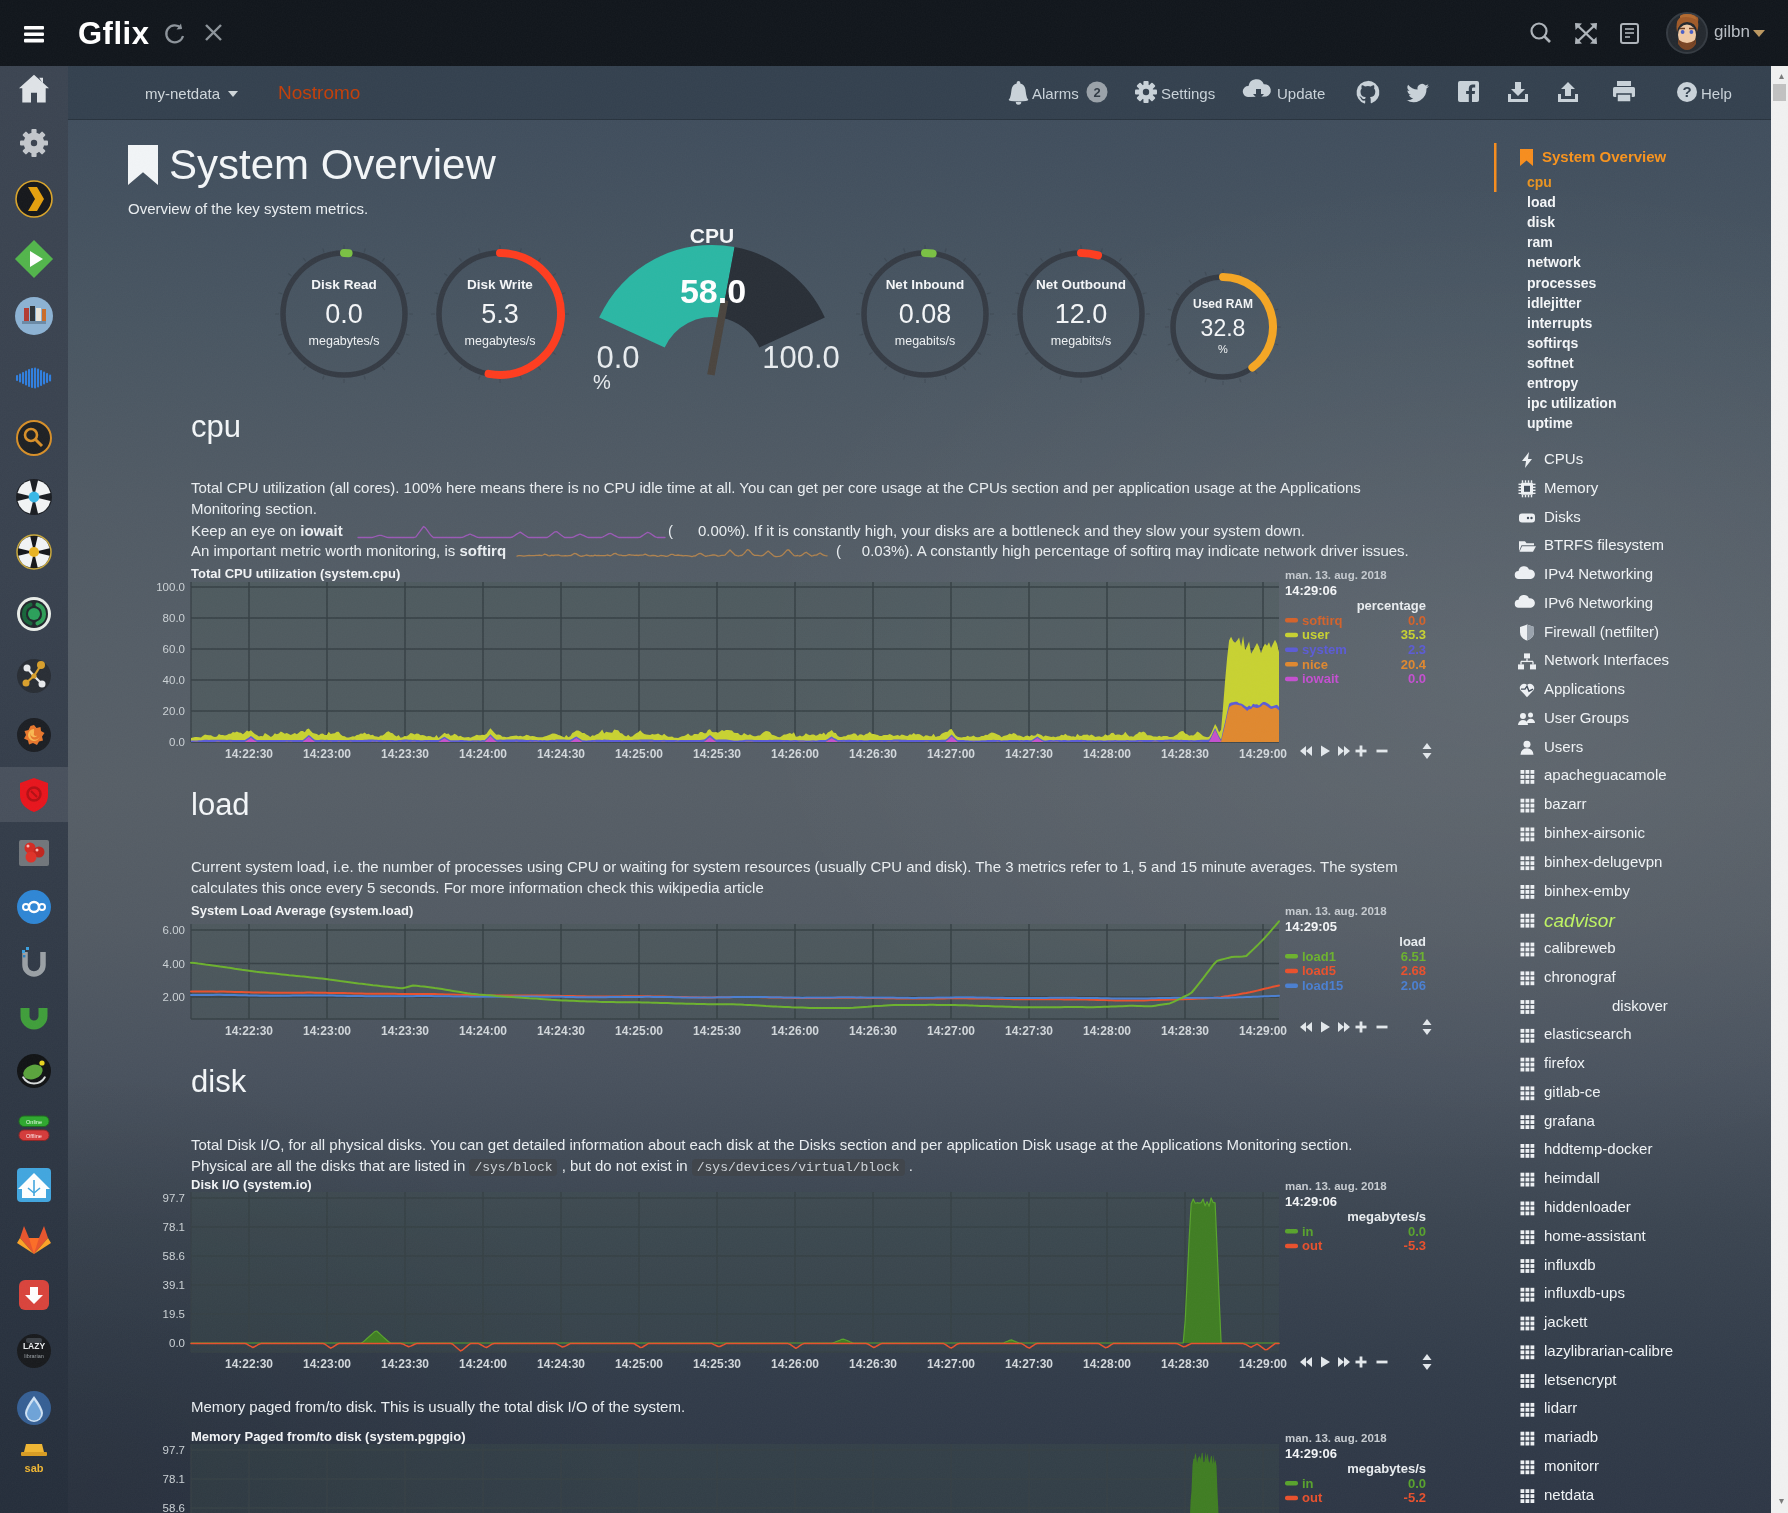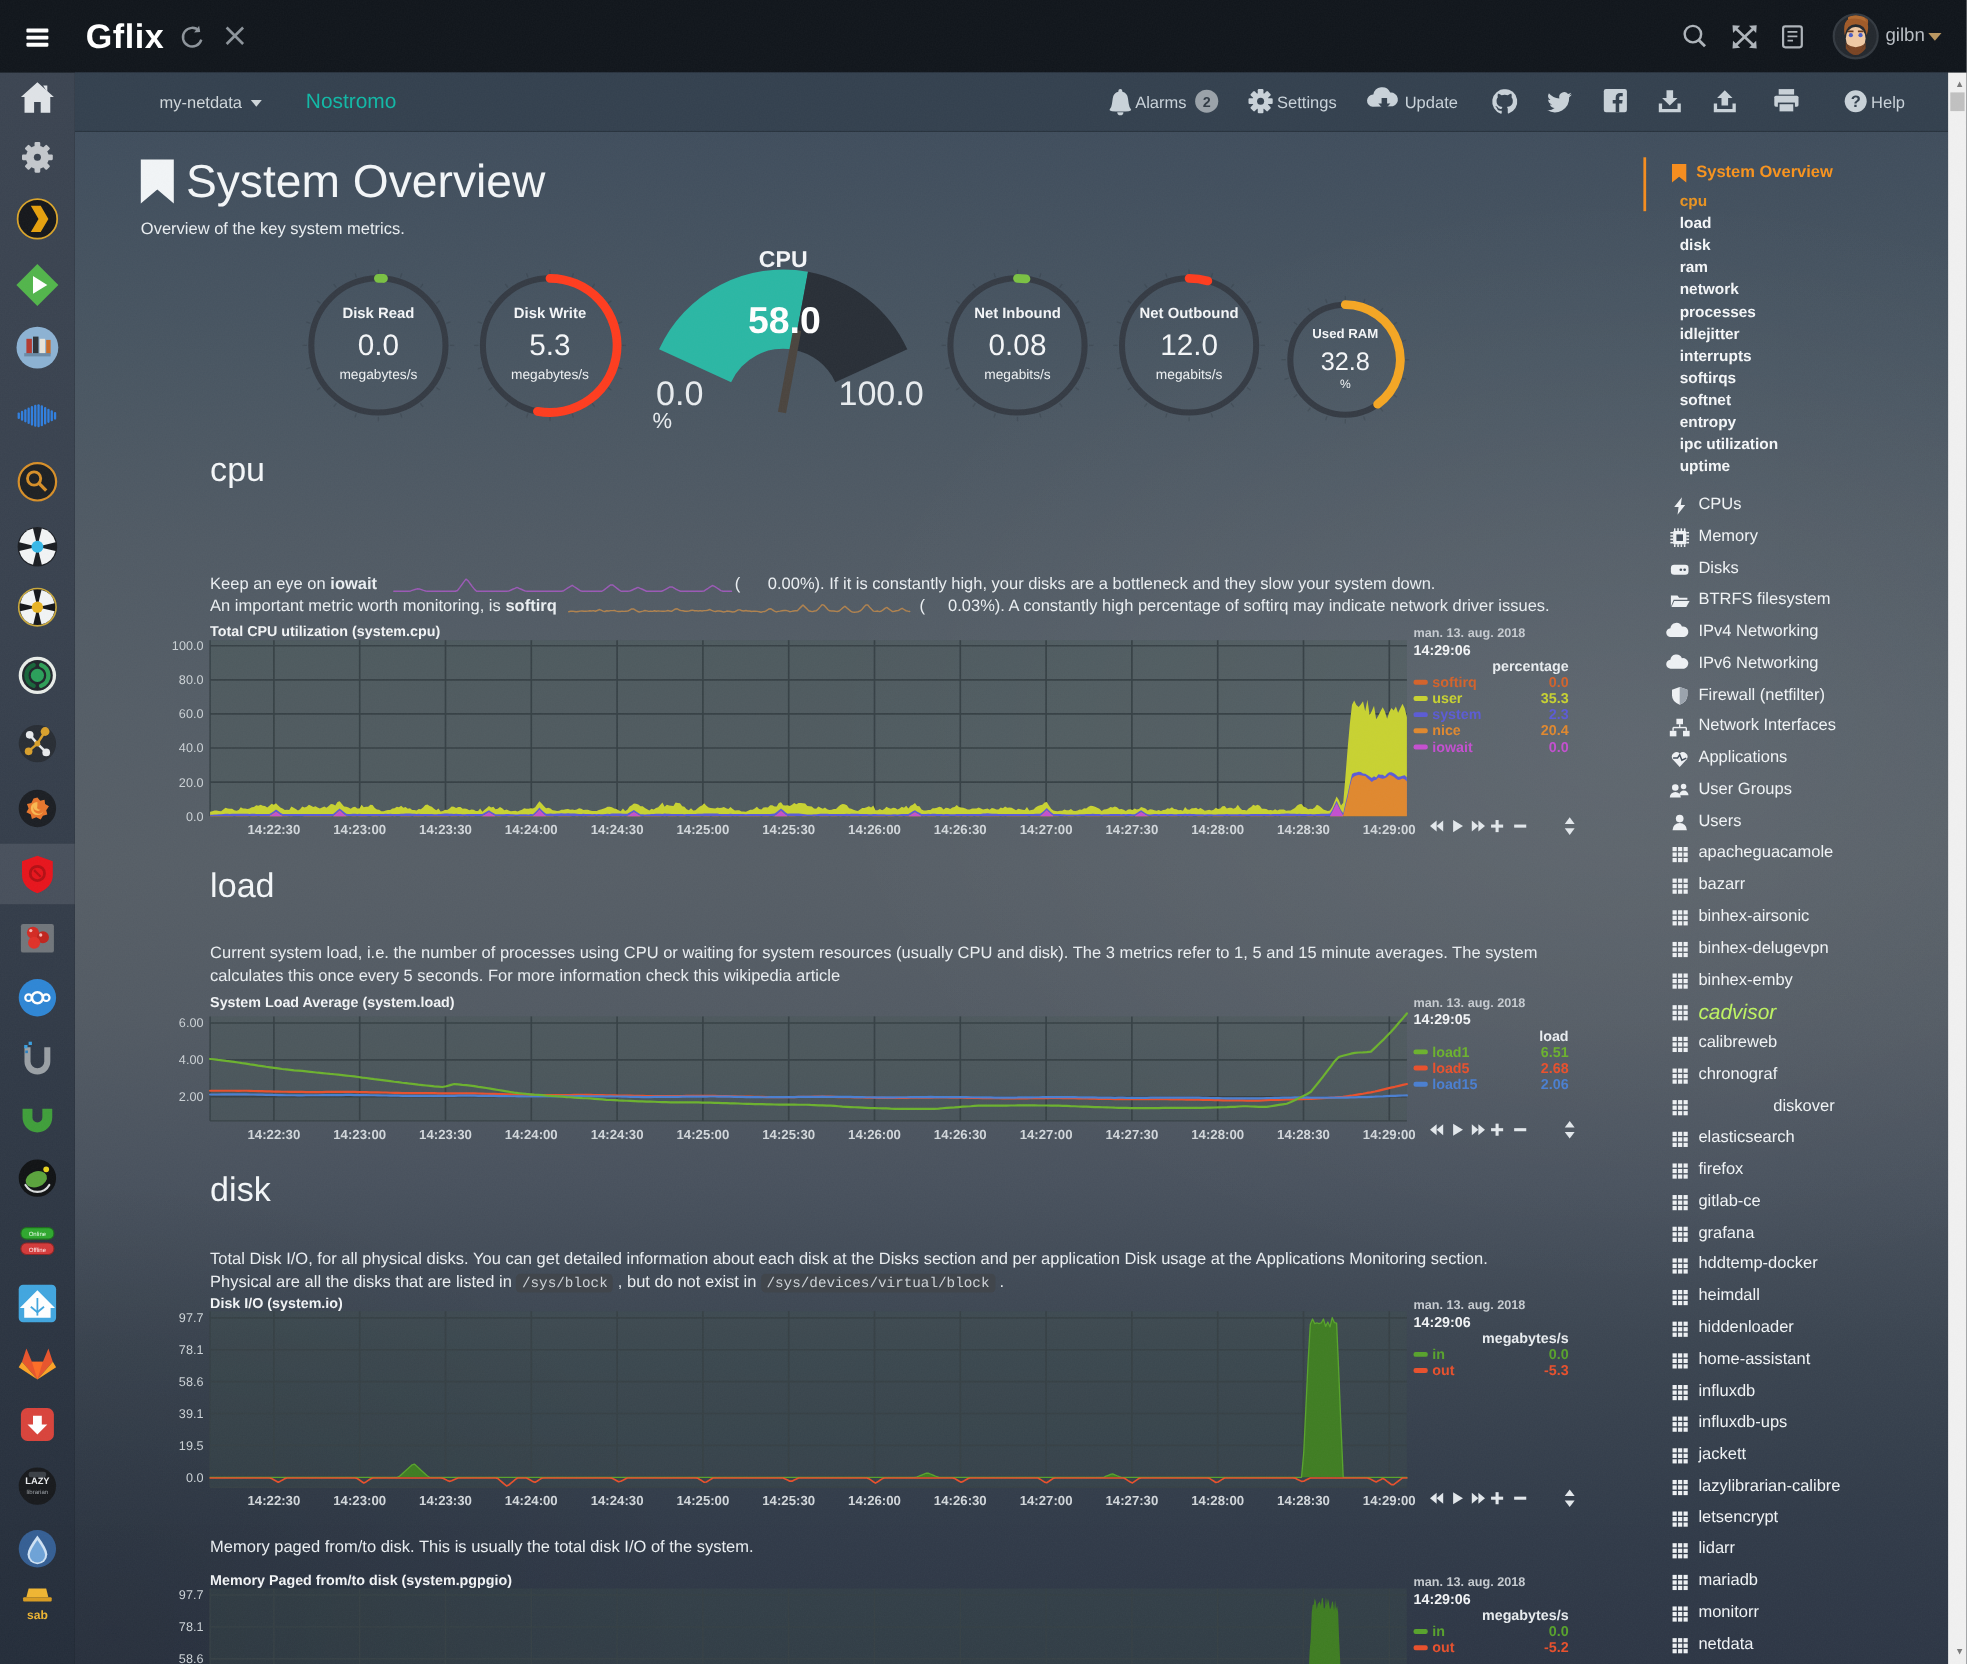--- a/index.html
+++ b/index.html
@@ -921,29 +921,30 @@
 <div style="position:absolute;left:1544px;top:1313.0999999999995px;font-size:15px;color:#f0f3f5;">jackett</div>
 <div style="position:absolute;left:1544px;top:1341.8699999999994px;font-size:15px;color:#f0f3f5;">lazylibrarian-calibre</div>
 <div style="position:absolute;left:1544px;top:1370.6399999999994px;font-size:15px;color:#f0f3f5;">letsencrypt</div>
 <div style="position:absolute;left:1544px;top:1399.4099999999994px;font-size:15px;color:#f0f3f5;">lidarr</div>
 <div style="position:absolute;left:1544px;top:1428.1799999999994px;font-size:15px;color:#f0f3f5;">mariadb</div>
 <div style="position:absolute;left:1544px;top:1456.9499999999994px;font-size:15px;color:#f0f3f5;">monitorr</div>
 <div style="position:absolute;left:1544px;top:1485.7199999999993px;font-size:15px;color:#f0f3f5;">netdata</div>
 <div style="position:absolute;left:169px;top:141px;font-size:42px;color:#f2f5f7;">System Overview</div>
 <div style="position:absolute;left:128px;top:200px;font-size:15px;color:#e9edf0;">Overview of the key system metrics.</div>
 <div style="position:absolute;left:191px;top:409px;font-size:31px;color:#f2f5f7;">cpu</div>
+<div style="position:absolute;left:191px;top:478px;font-size:15px;color:#e9edf0;line-height:20.5px;">Total CPU utilization (all cores). 100% here means there is no CPU idle time at all. You can get per core usage at the CPUs section and per application usage at the Applications<br>Monitoring section.</div>
 <div style="position:absolute;left:191px;top:522px;font-size:15px;color:#e9edf0;">Keep an eye on <b>iowait</b></div>
 <div style="position:absolute;left:668px;top:522px;font-size:15px;color:#e9edf0;">(&nbsp;&nbsp;&nbsp;&nbsp;&nbsp;&nbsp;0.00%). If it is constantly high, your disks are a bottleneck and they slow your system down.</div>
 <div style="position:absolute;left:191px;top:542px;font-size:15px;color:#e9edf0;">An important metric worth monitoring, is <b>softirq</b></div>
 <div style="position:absolute;left:836px;top:542px;font-size:15px;color:#e9edf0;">(&nbsp;&nbsp;&nbsp;&nbsp;&nbsp;0.03%). A constantly high percentage of softirq may indicate network driver issues.</div>
 <div style="position:absolute;left:191px;top:787px;font-size:31px;color:#f2f5f7;">load</div>
 <div style="position:absolute;left:191px;top:857px;font-size:15px;color:#e9edf0;line-height:20.5px;">Current system load, i.e. the number of processes using CPU or waiting for system resources (usually CPU and disk). The 3 metrics refer to 1, 5 and 15 minute averages. The system<br>calculates this once every 5 seconds. For more information check this wikipedia article</div>
 <div style="position:absolute;left:191px;top:1064px;font-size:31px;color:#f2f5f7;">disk</div>
 <div style="position:absolute;left:191px;top:1134px;font-size:15px;color:#e9edf0;line-height:21px;">Total Disk I/O, for all physical disks. You can get detailed information about each disk at the Disks section and per application Disk usage at the Applications Monitoring section.<br>Physical are all the disks that are listed in <span style="font-family:'Liberation Mono',monospace;font-size:13px;background:#41464c;color:#cdd2d7;padding:1px 5px;border-radius:4px;">/sys/block</span> , but do not exist in <span style="font-family:'Liberation Mono',monospace;font-size:13px;background:#41464c;color:#cdd2d7;padding:1px 5px;border-radius:4px;">/sys/devices/virtual/block</span> .</div>
 <div style="position:absolute;left:191px;top:1398px;font-size:15px;color:#e9edf0;">Memory paged from/to disk. This is usually the total disk I/O of the system.</div>
 <div style="position:absolute;left:145px;top:85px;font-size:15px;color:#cfd6da;">my-netdata</div>
-<div style="position:absolute;left:278px;top:82px;font-size:19px;color:#14b8a6;">Nostromo</div>
+<div style="position:absolute;left:278px;top:82px;font-size:19px;color:#c2410c;">Nostromo</div>
 <div style="position:absolute;left:1032px;top:85px;font-size:15px;color:#c9d2d9;">Alarms</div>
 <div style="position:absolute;left:1161px;top:85px;font-size:15px;color:#c9d2d9;">Settings</div>
 <div style="position:absolute;left:1277px;top:85px;font-size:15px;color:#c9d2d9;">Update</div>
 <div style="position:absolute;left:1701px;top:85px;font-size:15px;color:#c9d2d9;">Help</div>
 <div style="position:absolute;left:78px;top:16px;font-size:31px;color:#ffffff;font-weight:bold;letter-spacing:0.5px;">Gflix</div>
 <div style="position:absolute;left:1714px;top:22px;font-size:17px;color:#b9bec4;">gilbn</div>
 </div>
 </body></html>

